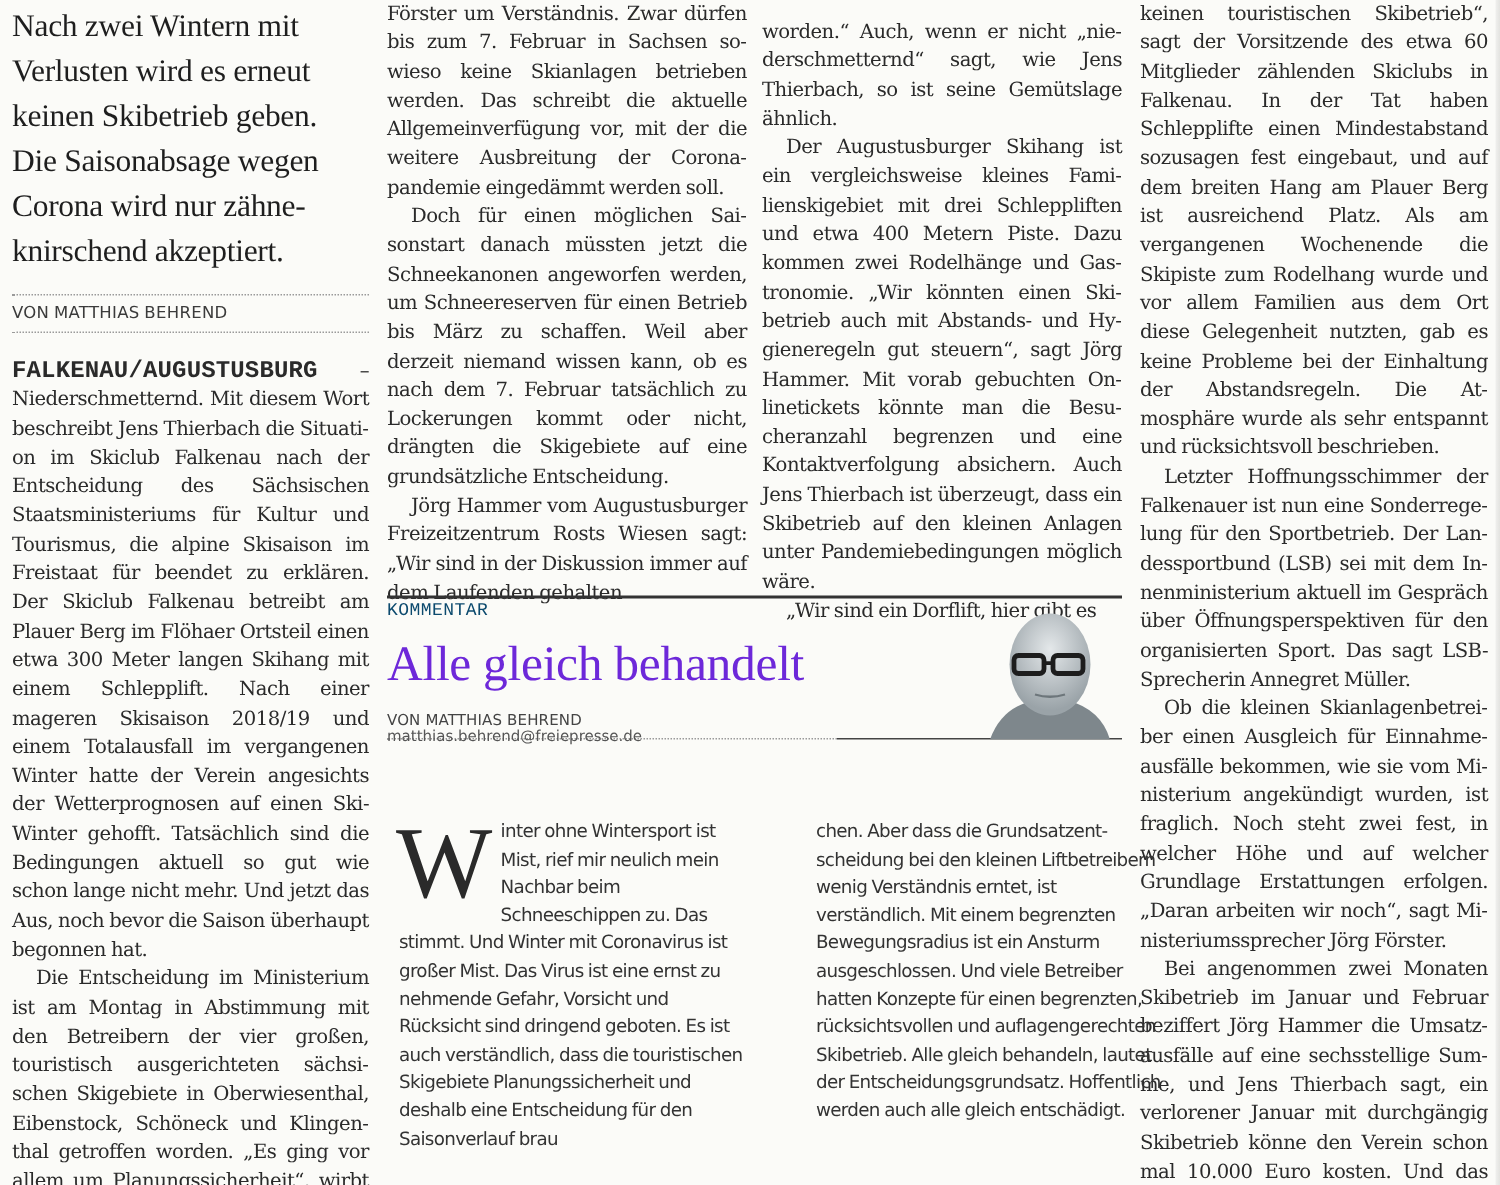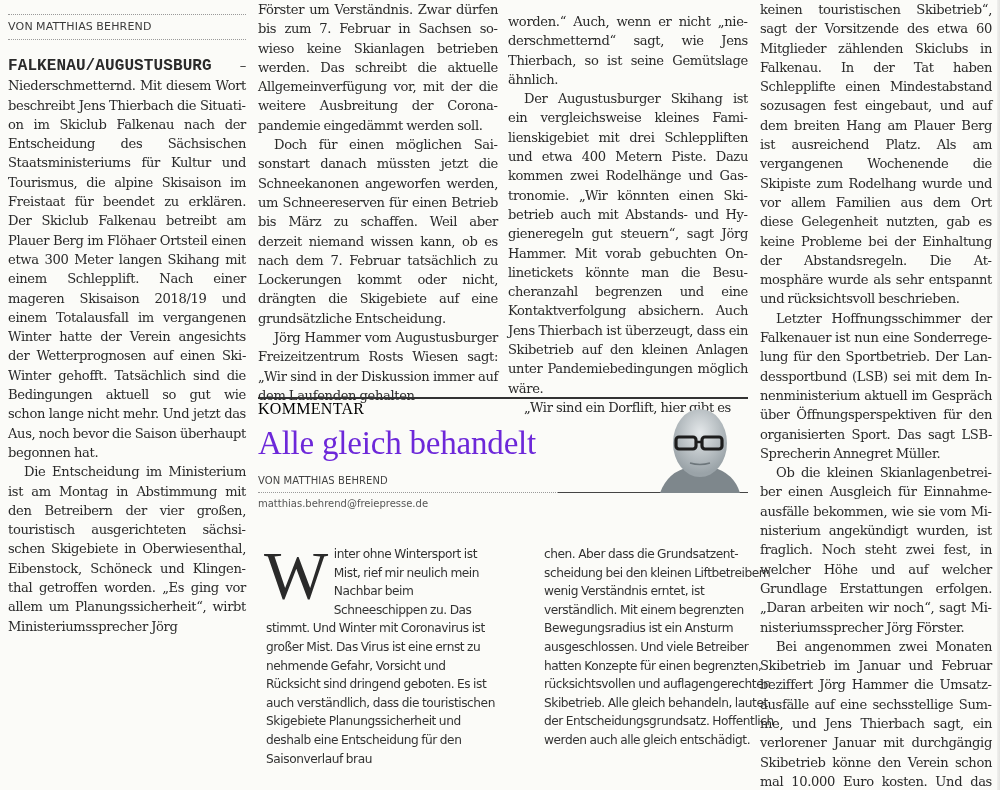--- a/index.html
+++ b/index.html
@@ -40,37 +40,37 @@
       font-family: Liberation Mono, monospace;
       font-weight: bold; font-size: 16px; letter-spacing: 0.1px; color: #2a2a2a;
     }
     
     #kommentar {
       position: absolute; left: 258px; top: 385px; width: 490px; height: 405px;
     }
     .k-rule { position: absolute; left: 0; right: 0; top: 12px; border-top: 2px solid #333; }
     .k-label {
       position: absolute; left: 0; top: 15px;
-      font-family: Liberation Serif, serif;
-      font-size: 16px; color: #000000; letter-spacing: 0.3px;
+      font-family: Liberation Mono, monospace;
+      font-size: 12px; color: #0c4a6e; letter-spacing: 0.3px;
     }
     .k-title {
       position: absolute; left: 0; top: 40px;
       font-family: "Liberation Serif", "DejaVu Serif", serif;
       font-size: 33px; color: #6d28d9; letter-spacing: -0.2px;
     }
     .k-byline {
       position: absolute; left: 0; top: 90px;
       font-family: "DejaVu Sans", "Liberation Sans", sans-serif;
       font-size: 10px; color: #444; letter-spacing: 0.1px;
     }
     .k-byline-rule { position: absolute; left: 0; width: 300px; top: 107px; border-top: 1px dotted #9a9a9a; }
     .k-photo-rule { position: absolute; left: 300px; right: 0; top: 107px; border-top: 1px solid #444; }
     .k-email {
-      position: absolute; left: 0; top: 113px;
+      position: absolute; left: 0; top: 101px;
       font-family: "DejaVu Sans", "Liberation Sans", sans-serif;
       font-size: 10px; color: #555;
     }
     .k-photo {
       position: absolute; right: 8px; top: 20px; width: 90px; height: 88px;
     }
     .k-body {
       position: absolute; top: 160px;
       font-family: "DejaVu Sans", "Liberation Sans", sans-serif;
       font-size: 12.2px; line-height: 18.6px; color: #333;
@@ -89,20 +89,21 @@
       position: absolute; top: 0; bottom: 0; right: 0; width: 3px;
       background: linear-gradient(to right, #f0f0ee, #e3e3e0);
     }
   </style>
 </head>
 <body>
 
 <div class="page">
 
   <div class="col" id="col1">
+    <div class="teaser">Nach zwei Wintern mit Verlusten wird es erneut keinen Skibetrieb geben. Die Saisonabsage wegen Corona wird nur zähne-knirschend akzeptiert.</div>
     <div style="height:14px"></div>
     <div class="dotted"></div>
     <div class="byline">VON MATTHIAS BEHREND</div>
     <div class="dotted"></div>
     <div style="height:16px"></div>
     <p><span class="dateline">FALKENAU/AUGUSTUSBURG</span><span> – </span><span>Nieder­schmetternd. Mit diesem Wort be­schreibt Jens Thierbach die Situati­on im Skiclub Falkenau nach der Entscheidung des Sächsischen Staatsministeriums für Kultur und Tourismus, die alpine Skisaison im Freistaat für beendet zu erklären. Der Skiclub Falkenau betreibt am Plauer Berg im Flöhaer Ortsteil einen etwa 300 Meter langen Ski­hang mit einem Schlepplift. Nach ei­ner mageren Skisaison 2018/19 und einem Totalausfall im vergangenen Winter hatte der Verein angesichts der Wetterprognosen auf einen Ski-Winter gehofft. Tatsächlich sind die Bedingungen aktuell so gut wie schon lange nicht mehr. Und jetzt das Aus, noch bevor die Saison über­haupt begonnen hat.</span></p>
     <p class="indent">Die Entscheidung im Ministeri­um ist am Montag in Abstimmung mit den Betreibern der vier großen, touristisch ausgerichteten sächsi­schen Skigebiete in Oberwiesenthal, Eibenstock, Schöneck und Klingen­thal getroffen worden. „Es ging vor allem um Planungssicherheit“, wirbt Ministeriumssprecher Jörg</p>
   </div>
 
   <div class="col" id="col2">

